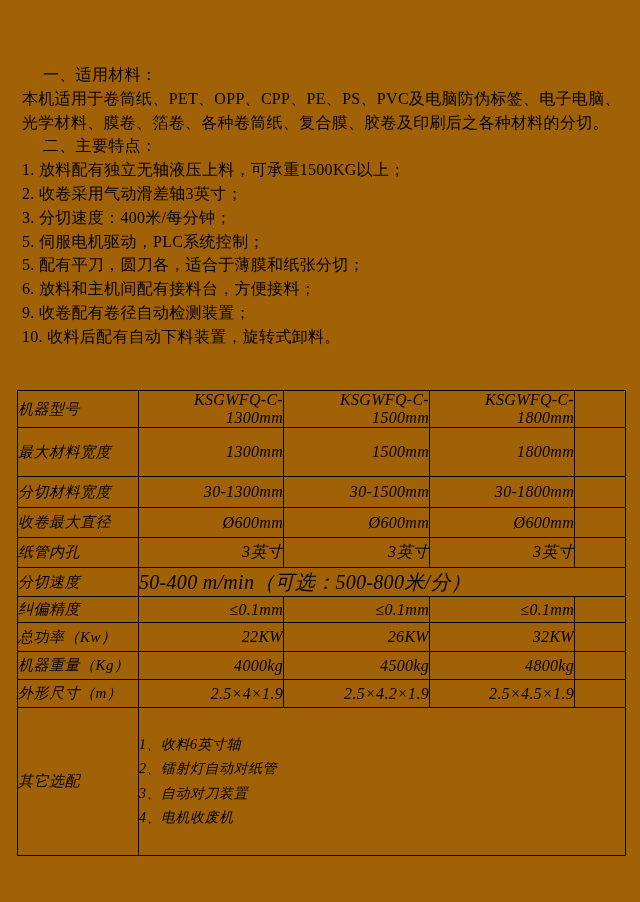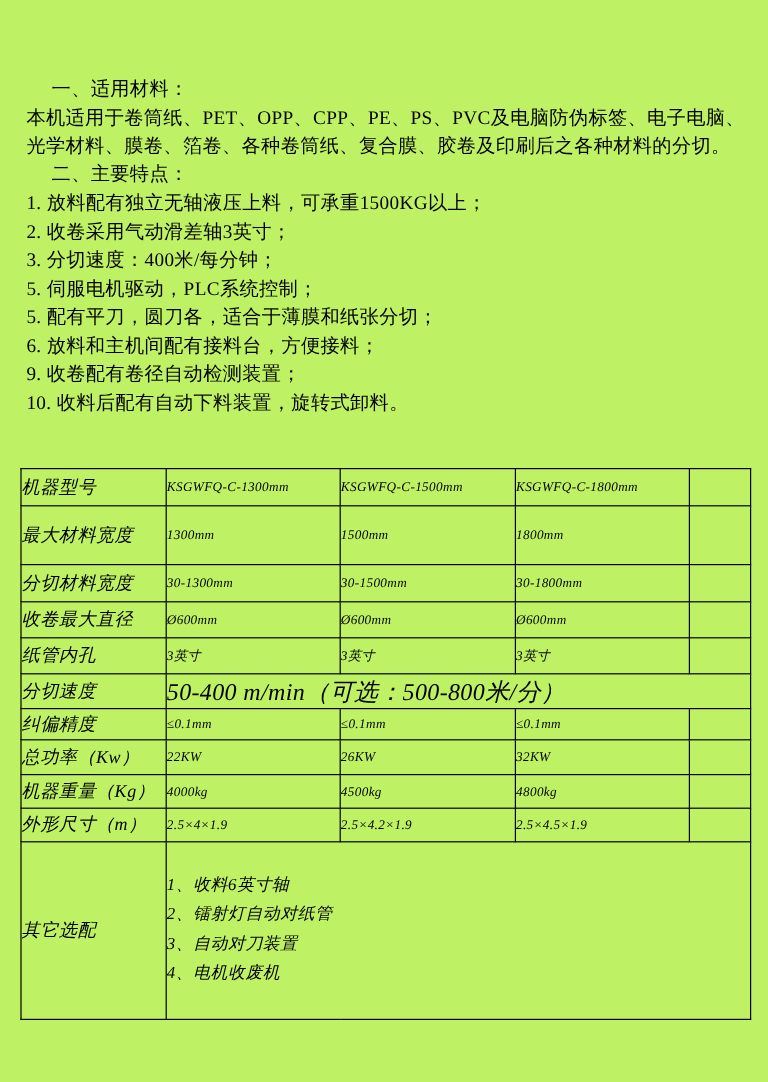--- a/index.html
+++ b/index.html
@@ -4,21 +4,21 @@
 <style>
   html, body {
     margin: 0;
     padding: 0;
     background: #ffffff;
   }
   .page {
     position: relative;
     width: 640px;
     height: 902px;
-    background: #bef264;
+    background: #a16207;
     color: #000000;
     font-family: "Liberation Serif", "DejaVu Serif", serif;
     overflow: hidden;
   }
   .text-block {
     position: absolute;
     top: 63px;
     left: 0;
     width: 640px;
   }
@@ -45,23 +45,24 @@
     vertical-align: middle;
     overflow: hidden;
     padding: 0;
   }
   td.label-cell {
     font-size: 15px;
     padding-left: 11px;
     letter-spacing: 0.5px;
   }
   td.value-cell {
-    font-size: 11px;
+    font-size: 16px;
     padding-left: 10px;
     letter-spacing: 0.3px;
+    text-align: right;
   }
   td.merged-cell {
     font-size: 20px;
     padding-left: 10px;
     letter-spacing: 0.3px;
   }
   td.options-cell {
     vertical-align: top;
     padding: 14px 0 0 20px;
   }

